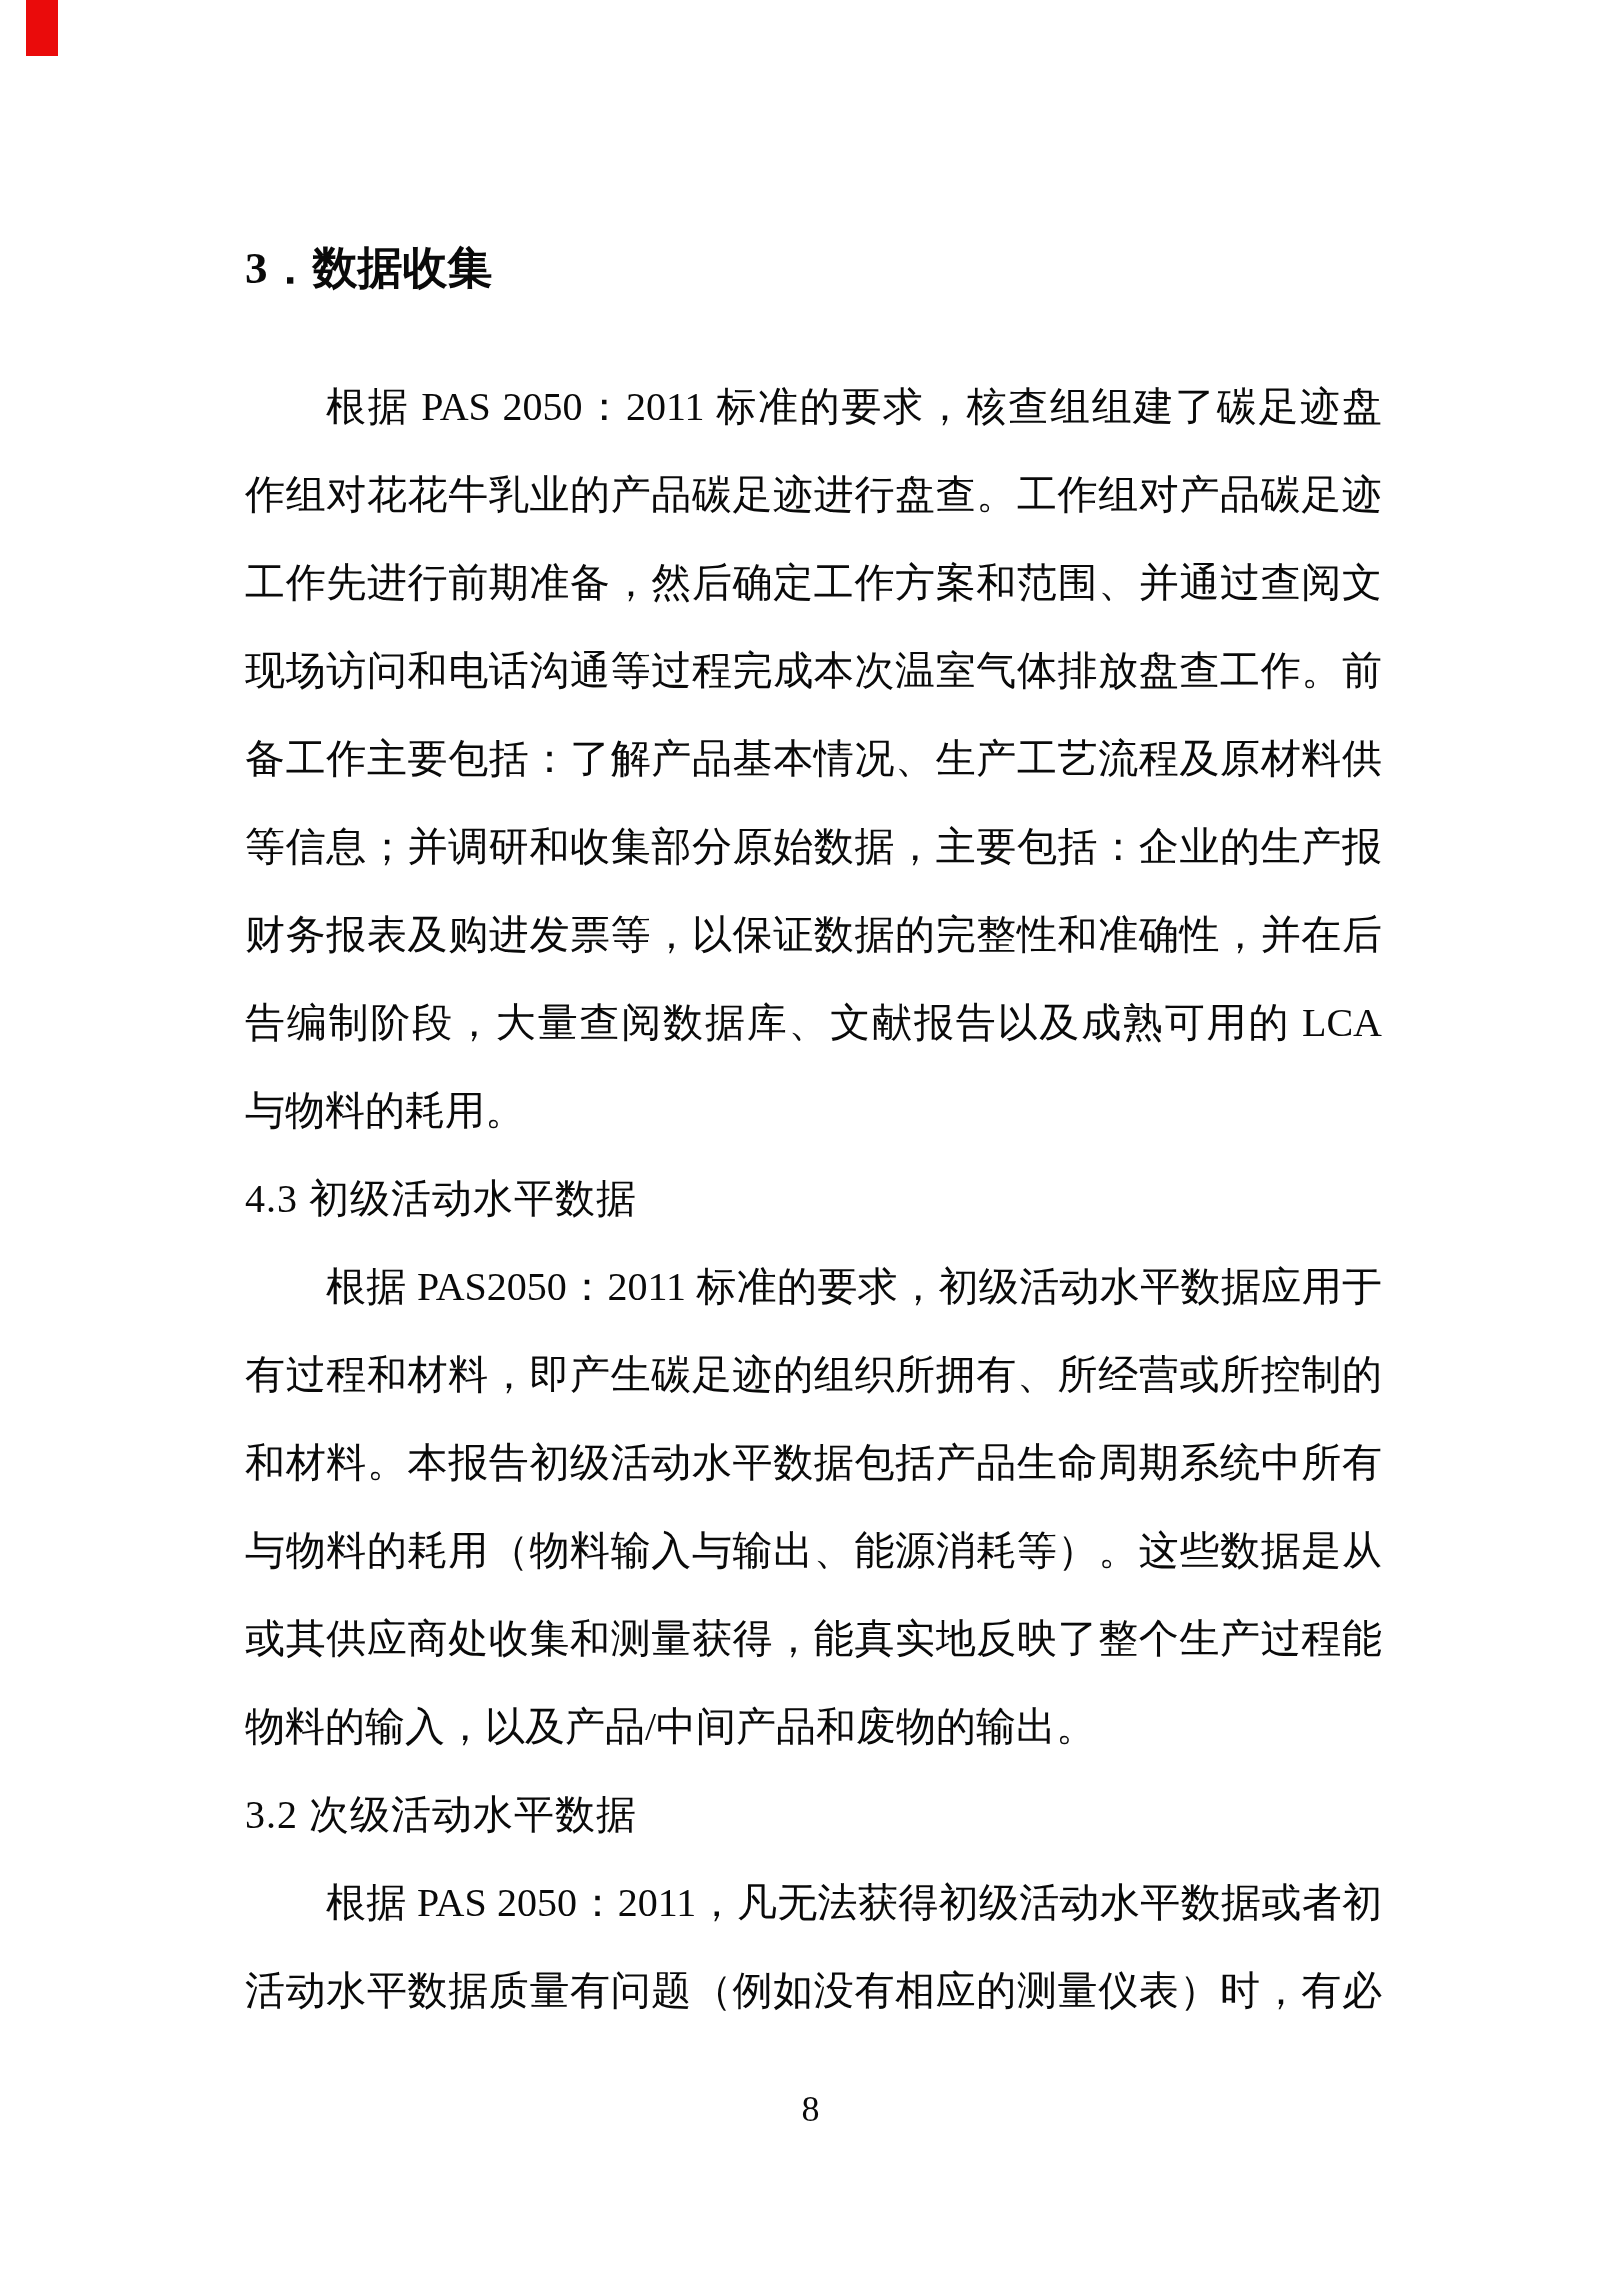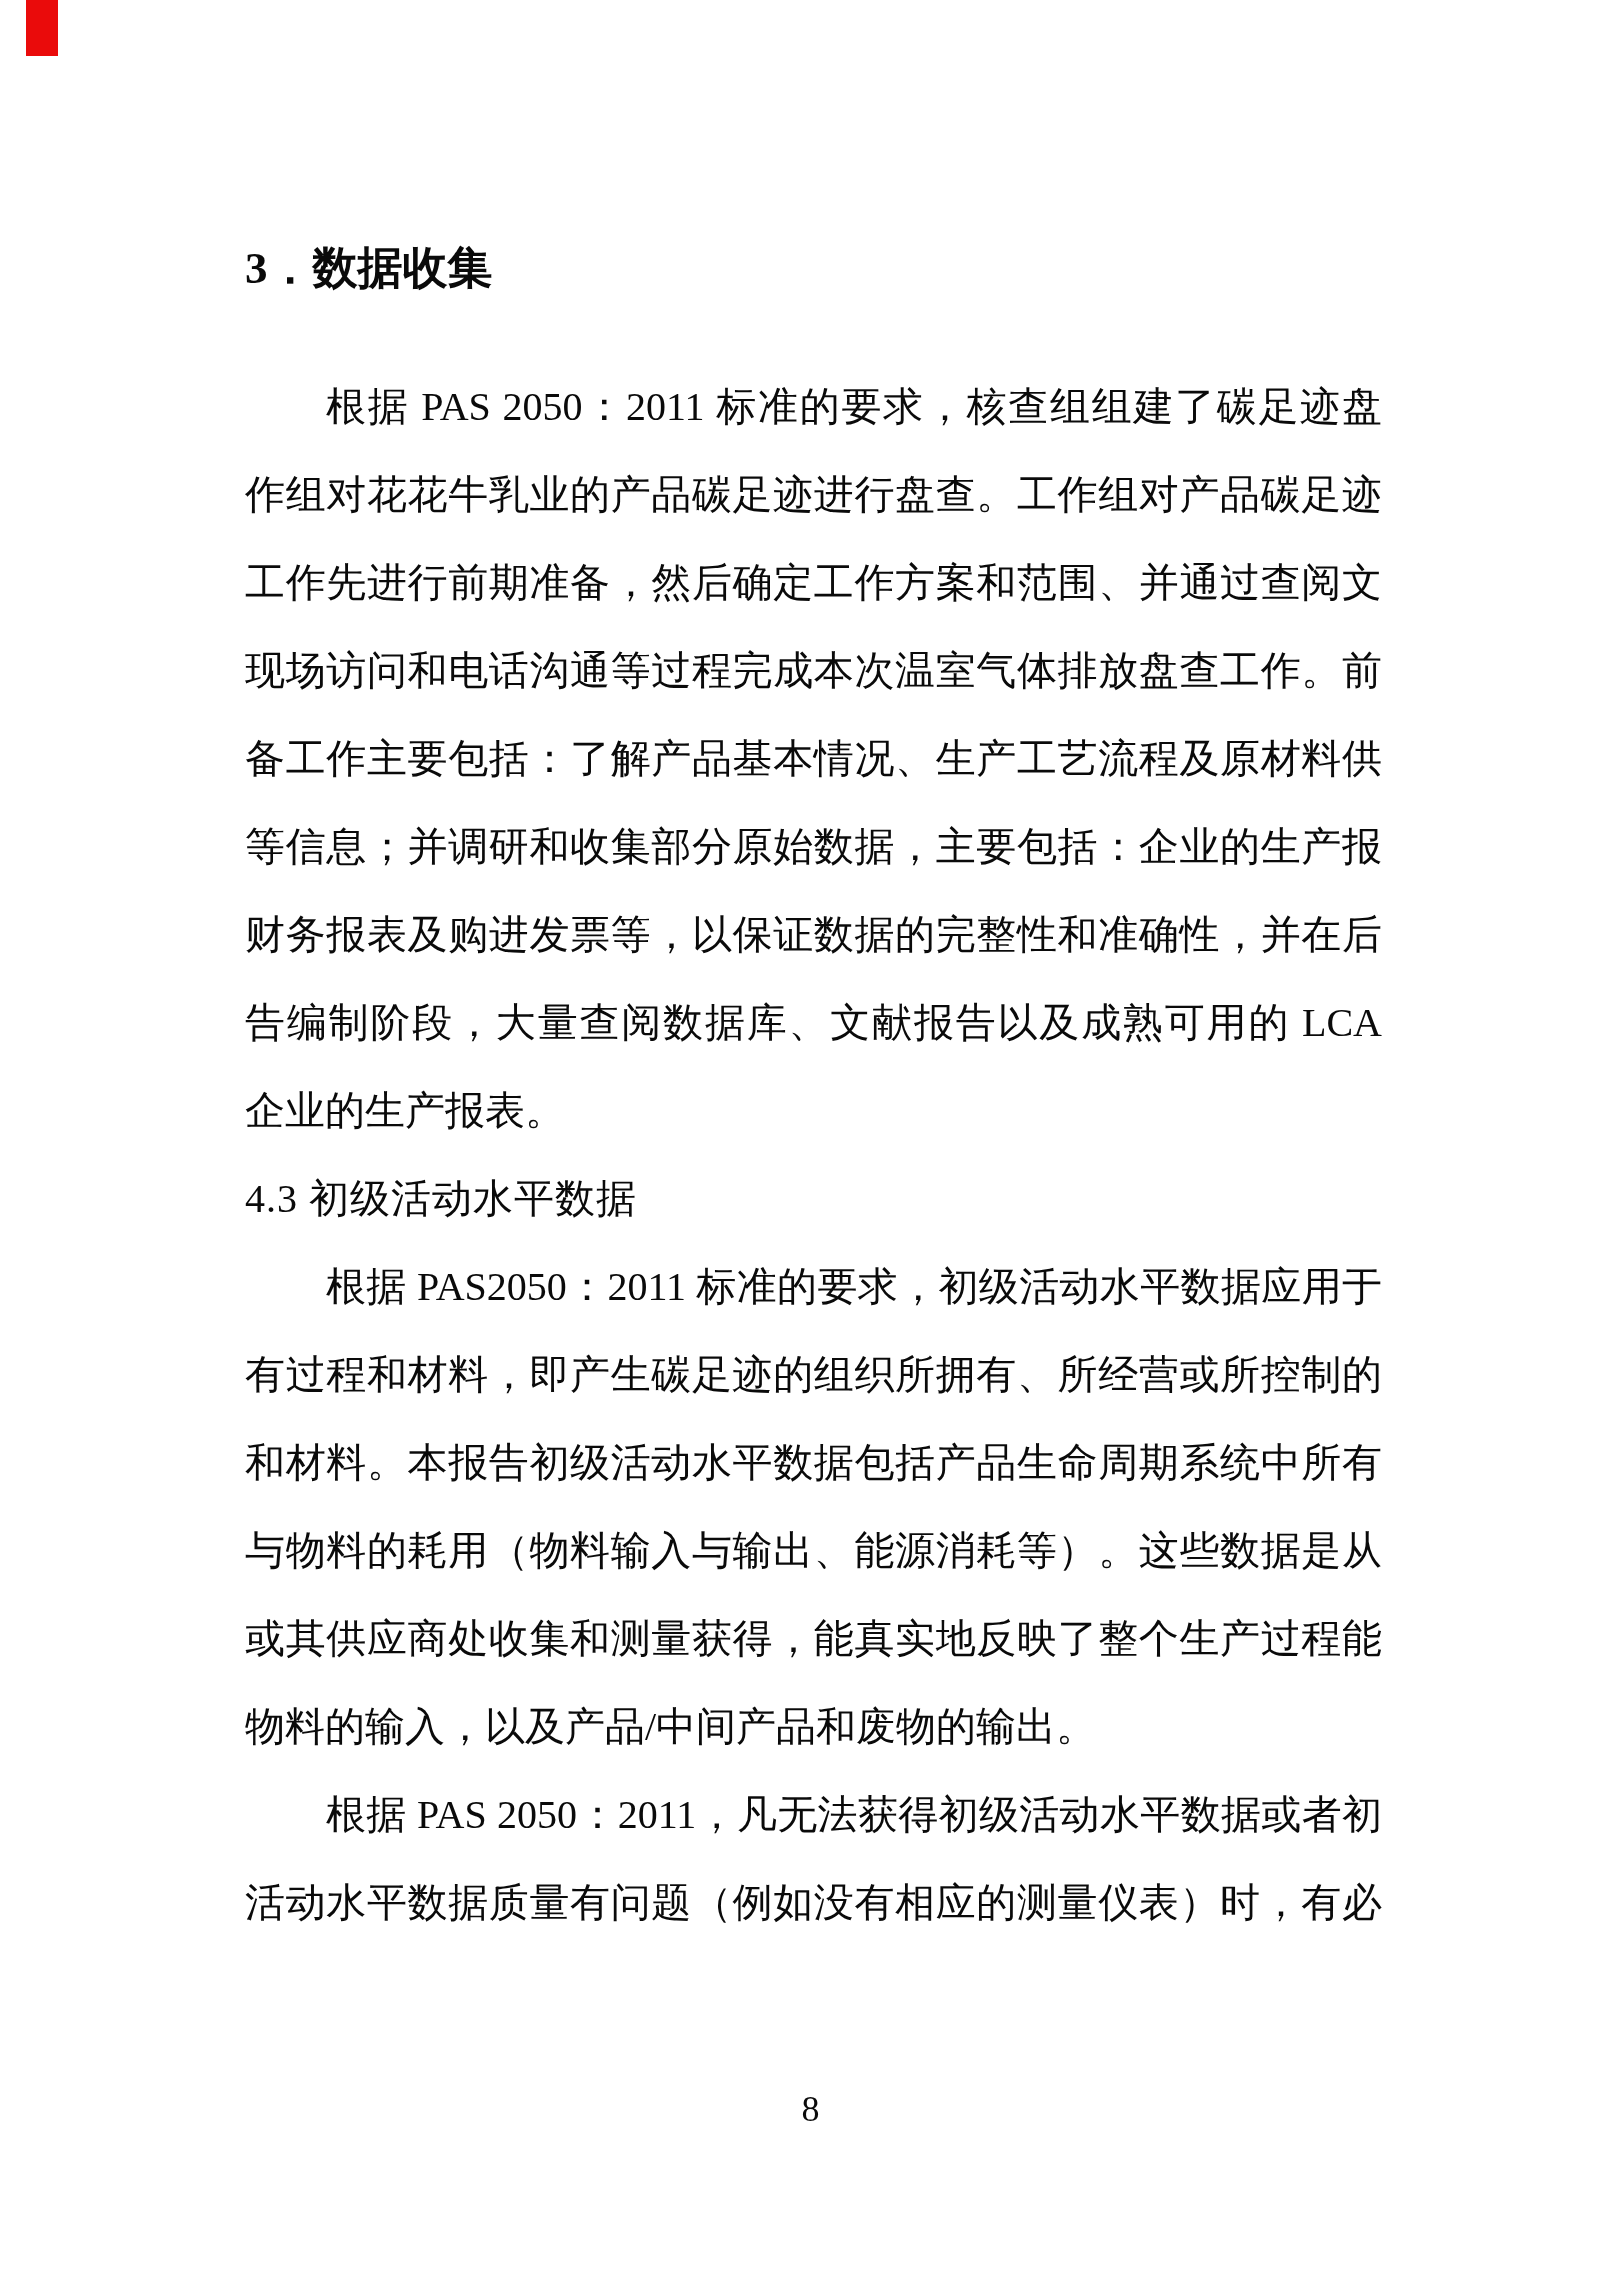--- a/index.html
+++ b/index.html
@@ -66,30 +66,31 @@
 
 <main class="flow">
   <div class="line indent">根据 PAS 2050：2011 标准的要求，核查组组建了碳足迹盘查工</div>
   <div class="line">作组对花花牛乳业的产品碳足迹进行盘查。工作组对产品碳足迹盘查</div>
   <div class="line">工作先进行前期准备，然后确定工作方案和范围、并通过查阅文件、</div>
   <div class="line">现场访问和电话沟通等过程完成本次温室气体排放盘查工作。前期准</div>
   <div class="line">备工作主要包括：了解产品基本情况、生产工艺流程及原材料供应商</div>
   <div class="line">等信息；并调研和收集部分原始数据，主要包括：企业的生产报表、</div>
   <div class="line">财务报表及购进发票等，以保证数据的完整性和准确性，并在后期报</div>
   <div class="line">告编制阶段，大量查阅数据库、文献报告以及成熟可用的 LCA 软件</div>
-  <div class="line lastline">企业的生产报表。</div>
+  <div class="line lastline">与物料的耗用。</div>
 
   <div class="line subhead">4.3 初级活动水平数据</div>
 
   <div class="line indent">根据 PAS2050：2011 标准的要求，初级活动水平数据应用于所</div>
   <div class="line">有过程和材料，即产生碳足迹的组织所拥有、所经营或所控制的过程</div>
   <div class="line">和材料。本报告初级活动水平数据包括产品生命周期系统中所有能源</div>
   <div class="line">与物料的耗用（物料输入与输出、能源消耗等）。这些数据是从企业</div>
   <div class="line">或其供应商处收集和测量获得，能真实地反映了整个生产过程能源和</div>
   <div class="line lastline">物料的输入，以及产品/中间产品和废物的输出。</div>
 
+  <div class="line subhead">3.2 次级活动水平数据</div>
 
   <div class="line indent">根据 PAS 2050：2011，凡无法获得初级活动水平数据或者初级</div>
   <div class="line">活动水平数据质量有问题（例如没有相应的测量仪表）时，有必要使</div>
 </main>
 
 <footer class="pageno">8</footer>
 
 
 </body></html>

